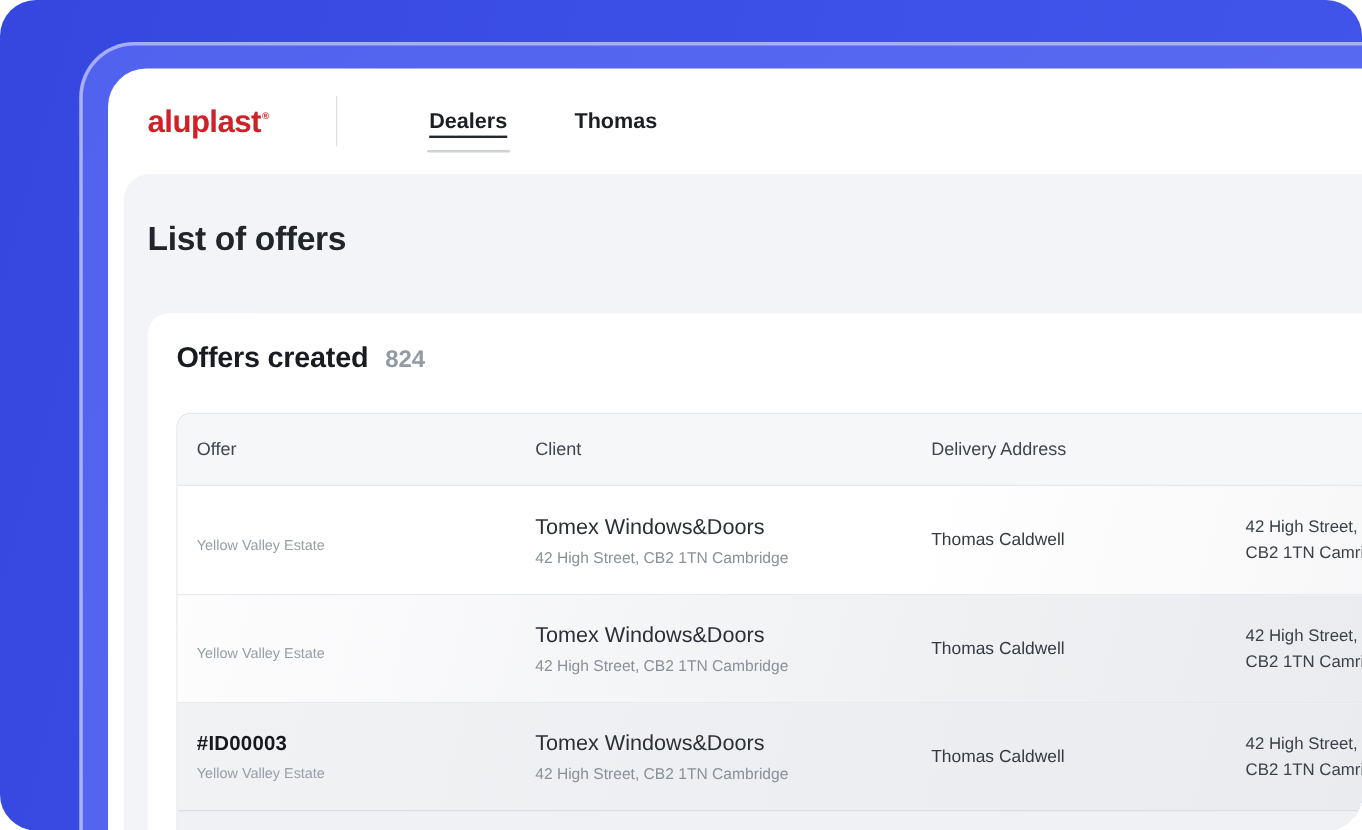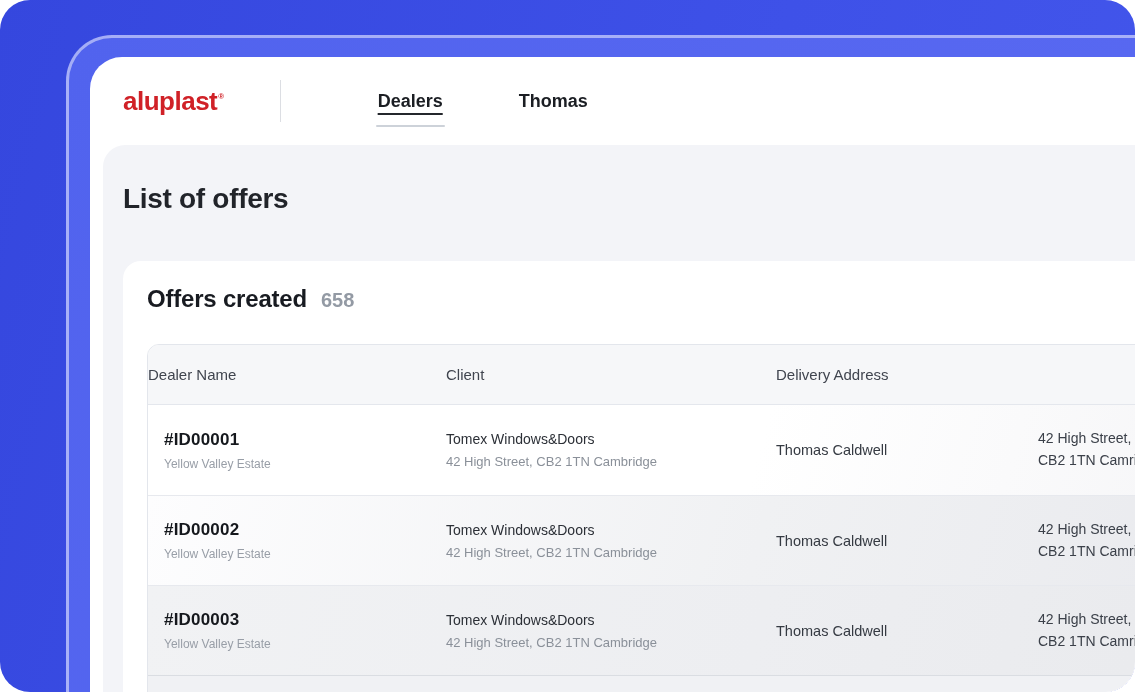--- a/index.html
+++ b/index.html
@@ -17,21 +17,21 @@
   .window { position:absolute; left:21px; top:19px; right:0; bottom:0;
             background:#ffffff; border-radius:32px 0 0 0;
             display:flex; flex-direction:column; overflow:hidden; }
 
   
   .topbar { height:88px; flex:0 0 auto; display:flex; align-items:center; padding-left:33px; }
   .logo { font-size:26px; font-weight:800; color:#d02127; letter-spacing:-0.5px; white-space:nowrap; }
   .logo .tm { display:inline-block; font-size:8px; font-weight:700; transform:translateY(-11px); margin-left:1px; }
   .topbar-divider { width:1px; height:42px; background:#dcdee3; margin-left:56px; }
   .nav { display:flex; margin-left:77px; gap:56px; }
-  .tab { font-size:18px; font-weight:600; color:#1b1e23; cursor:pointer; position:relative; line-height:21px;margin-left:20px; }
+  .tab { font-size:18px; font-weight:600; color:#1b1e23; cursor:pointer; position:relative; line-height:21px; }
   .tab.active { text-decoration:underline; text-decoration-thickness:2px; text-underline-offset:6px; text-decoration-color:#24272c; }
   .tab.active::after { content:""; position:absolute; left:-3%; right:-3%; bottom:-15px; height:2px;
                        background:#cdd2d9; border-radius:1px; }
 
   
   .panel { flex:1; margin-left:13px; background:#f3f4f8; border-radius:22px 0 0 0;
            padding:40px 0 0 20px; }
   .page-title { font-size:28px; line-height:28px; font-weight:700; color:#21242a; letter-spacing:-0.3px; }
 
   
@@ -54,21 +54,21 @@
   .row + .row { border-top:1px solid #e7e9ee; }
   .row.r1 { background:linear-gradient(105deg,#ffffff 55%,#f5f5f7 100%); }
   .row.r2 { background:linear-gradient(105deg,#fdfdfe 0%,#f0f1f3 55%,#e9eaee 100%); }
   .row.r3 { background:linear-gradient(105deg,#f1f2f4 0%,#edeef1 55%,#e9eaed 100%); }
   .row-partial { height:60px; background:#f0f1f4; border-top:1px solid #dadde2; }
 
   .cell { display:flex; flex-direction:column; justify-content:center; }
   .cell.offer { padding-left:16px; }
   .offer-id   { font-size:17px; font-weight:700; color:#15181d; letter-spacing:0.2px; }
   .offer-sub  { font-size:12px; color:#989ea7; margin-top:7px; }
-  .dealer-name{ font-size:14px; font-weight:500; color:#2b2f36; }
+  .dealer-name{ font-size:18px; font-weight:500; color:#2b2f36; }
   .dealer-addr{ font-size:13px; color:#8a9099; margin-top:7px; }
   .client     { font-size:14.5px; color:#353a42; }
   .delivery   { font-size:14px; color:#3b4049; line-height:1.55; }
 </style>
 </head>
 <body>
 
 <div class="stage">
   <div class="frame">
     <div class="window">
@@ -81,51 +81,49 @@
           <span class="tab">Thomas</span>
         </nav>
       </div>
 
       <div class="panel">
         <h1 class="page-title">List of offers</h1>
 
         <div class="card">
           <div class="card-title-row">
             <span class="offers-created">Offers created</span>
-            <span class="offers-count">658</span>
+            <span class="offers-count">824</span>
           </div>
 
           <div class="table">
             <div class="thead">
-              <span class="th">Dealer Name</span>
+              <span class="th first">Offer</span>
               <span class="th">Client</span>
               <span class="th">Delivery Address</span>
             </div>
 
             <div class="row r1">
               <div class="cell offer">
-                <div class="offer-id">#ID00001</div>
                 <div class="offer-sub">Yellow Valley Estate</div>
               </div>
               <div class="cell">
                 <div class="dealer-name">Tomex Windows&amp;Doors</div>
                 <div class="dealer-addr">42 High Street, CB2 1TN Cambridge</div>
               </div>
               <div class="cell">
                 <span class="client">Thomas Caldwell</span>
               </div>
               <div class="cell">
                 <div class="delivery">42 High Street,</div>
                 <div class="delivery">CB2 1TN Camridge</div>
               </div>
             </div>
 
             <div class="row r2">
               <div class="cell offer">
-                <div class="offer-id">#ID00002</div>
                 <div class="offer-sub">Yellow Valley Estate</div>
               </div>
               <div class="cell">
                 <div class="dealer-name">Tomex Windows&amp;Doors</div>
                 <div class="dealer-addr">42 High Street, CB2 1TN Cambridge</div>
               </div>
               <div class="cell">
                 <span class="client">Thomas Caldwell</span>
               </div>
               <div class="cell">

